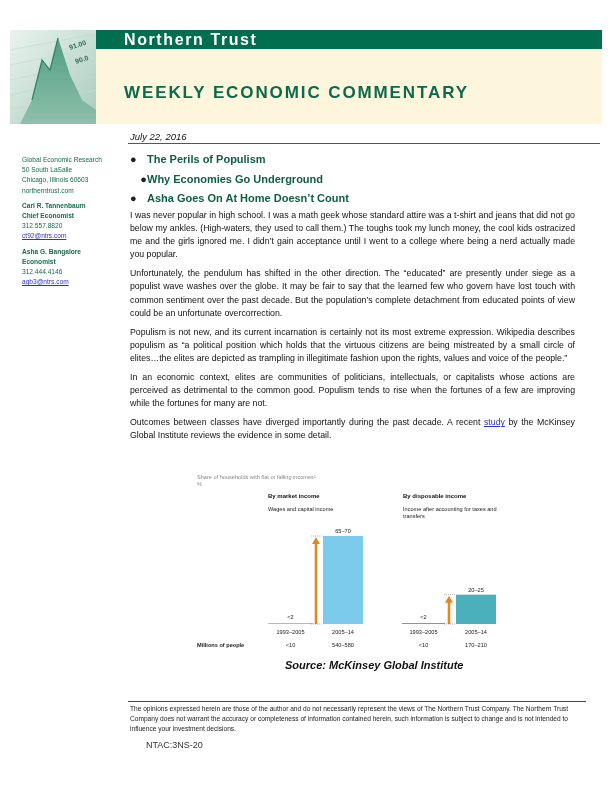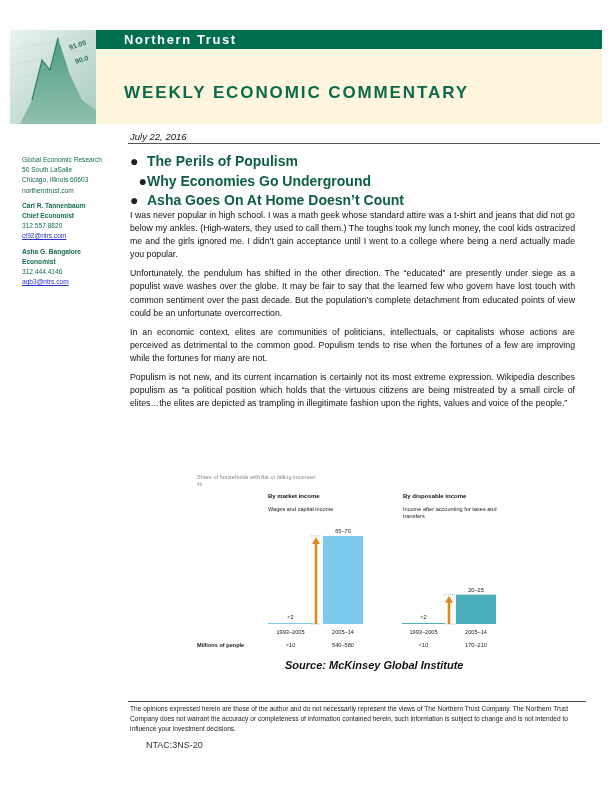--- a/index.html
+++ b/index.html
@@ -3,36 +3,36 @@
 <meta charset="utf-8">
 <style>
   html, body { margin: 0; padding: 0; background: #ffffff; }
   body { width: 612px; height: 792px; position: relative; overflow: hidden;
          font-family: "Liberation Sans", sans-serif; color: #111; }
   .abs { position: absolute; }
 
   
   #hdr-img { left: 10px; top: 30px; width: 86px; height: 94px; overflow: hidden; }
   #hdr-band { left: 96px; top: 30px; width: 506px; height: 19px; background: #006e4f; }
-  #hdr-brand { left: 124px; top: 31px; color: #fff; font-size: 13px; font-weight: bold; letter-spacing: 1.6px; line-height: 17px; }
+  #hdr-brand { left: 124px; top: 31px; color: #fff; font-size: 16px; font-weight: bold; letter-spacing: 1.6px; line-height: 17px; }
   #hdr-panel { left: 96px; top: 49px; width: 506px; height: 75px; background: #fdf5dc; }
   #hdr-title { left: 124px; top: 83px; color: #0b6a4b; font-size: 17px; font-weight: bold; letter-spacing: 1.9px; }
 
   
   .side { left: 22px; font-size: 6.6px; line-height: 10.2px; color: #146c4c; }
   .side .b { font-weight: bold; }
   .side a { color: #2a34c8; text-decoration: underline; }
   .side .gap { height: 5px; }
 
   
   #date { left: 130px; top: 131px; font-size: 9.5px; font-style: italic; color: #111; }
   #date-rule { left: 128px; top: 143px; width: 472px; height: 0; border-top: 1px solid #555; }
 
   
-  .bul { left: 130px; font-size: 14px; font-weight: bold; color: #0d5e43; }
+  .bul { left: 130px; font-size: 11px; font-weight: bold; color: #0d5e43; }
   .bul .dot { display: inline-block; width: 17px; color: #222; }
 
   
   #body { left: 130px; top: 209px; width: 460px; font-size: 8.75px; line-height: 13.1px; color: #111; }
   #body p { margin: 0 15px 6px 0; text-align: justify; }
   #body a { color: #2a34c8; text-decoration: underline; }
 
   
   .ct { font-size: 5.6px; color: #222; white-space: nowrap; }
   .ct.grey { color: #888; }
@@ -98,22 +98,23 @@
 <div class="abs" id="date">July 22, 2016</div>
 <div class="abs" id="date-rule"></div>
 
 <div class="abs bul" style="top:153px;"><span class="dot">●</span><span>The Perils of Populism</span></div>
 <div class="abs bul" style="top:173px;text-align:right;"><span class="dot">●</span><span>Why Economies Go Underground</span></div>
 <div class="abs bul" style="top:192px;"><span class="dot">●</span><span>Asha Goes On At Home Doesn’t Count</span></div>
 
 <div class="abs" id="body">
   <p>I was never popular in high school. I was a math geek whose standard attire was a t-shirt and jeans that did not go below my ankles. (High-waters, they used to call them.)  The toughs took my lunch money, the cool kids ostracized me and the girls ignored me. I didn’t gain acceptance until I went to a college where being a nerd actually made you popular.</p>
   <p>Unfortunately, the pendulum has shifted in the other direction. The “educated” are presently under siege as a populist wave washes over the globe. It may be fair to say that the learned few who govern have lost touch with common sentiment over the past decade. But the population’s complete detachment from educated points of view could be an unfortunate overcorrection.</p>
+  <p>Populism is not new, and its current incarnation is certainly not its most extreme expression. Wikipedia describes populism as “a political position which holds that the virtuous citizens are being mistreated by a small circle of elites…the elites are depicted as trampling in illegitimate fashion upon the rights, values and voice of the people.”</p>
   <p>In an economic context, elites are communities of politicians, intellectuals, or capitalists whose actions are perceived as detrimental to the common good. Populism tends to rise when the fortunes of a few are improving while the fortunes for many are not.</p>
-  <p>Populism is not new, and its current incarnation is certainly not its most extreme expression. Wikipedia describes populism as “a political position which holds that the virtuous citizens are being mistreated by a small circle of elites…the elites are depicted as trampling in illegitimate fashion upon the rights, values and voice of the people.”</p>
+  <p><span>Outcomes between classes have diverged importantly during the past decade. A recent </span><a>study</a><span> by the McKinsey Global Institute reviews the evidence in some detail.</span></p>
 </div>
 
 <div>
   <div class="abs ct grey" style="left:197px;top:474px;">Share of households with flat or falling incomes¹</div>
   <div class="abs ct grey" style="left:197px;top:481px;">%</div>
 
   <div class="abs ct bold" style="left:268px;top:493px;">By market income</div>
   <div class="abs ct" style="left:268px;top:506px;">Wages and capital income</div>
   <div class="abs ct bold" style="left:403px;top:493px;">By disposable income</div>
   <div class="abs ct" style="left:403px;top:506px;width:100px;white-space:normal;line-height:6.5px;">Income after accounting for taxes and transfers</div>

